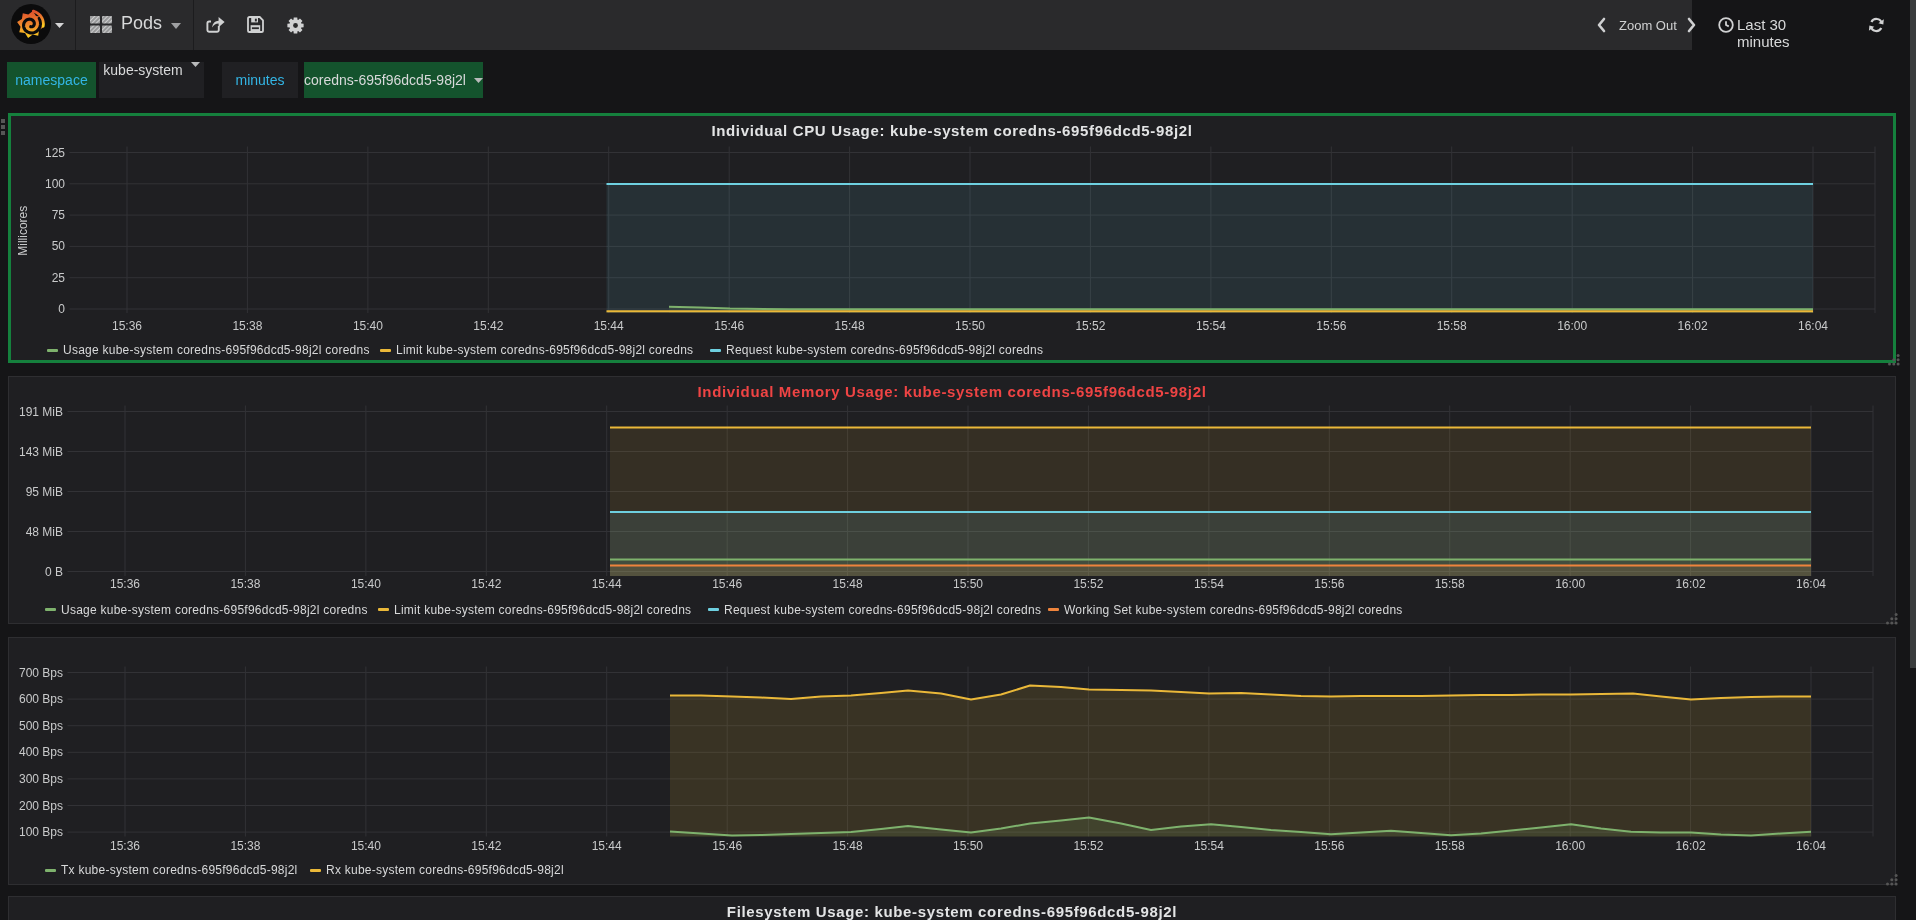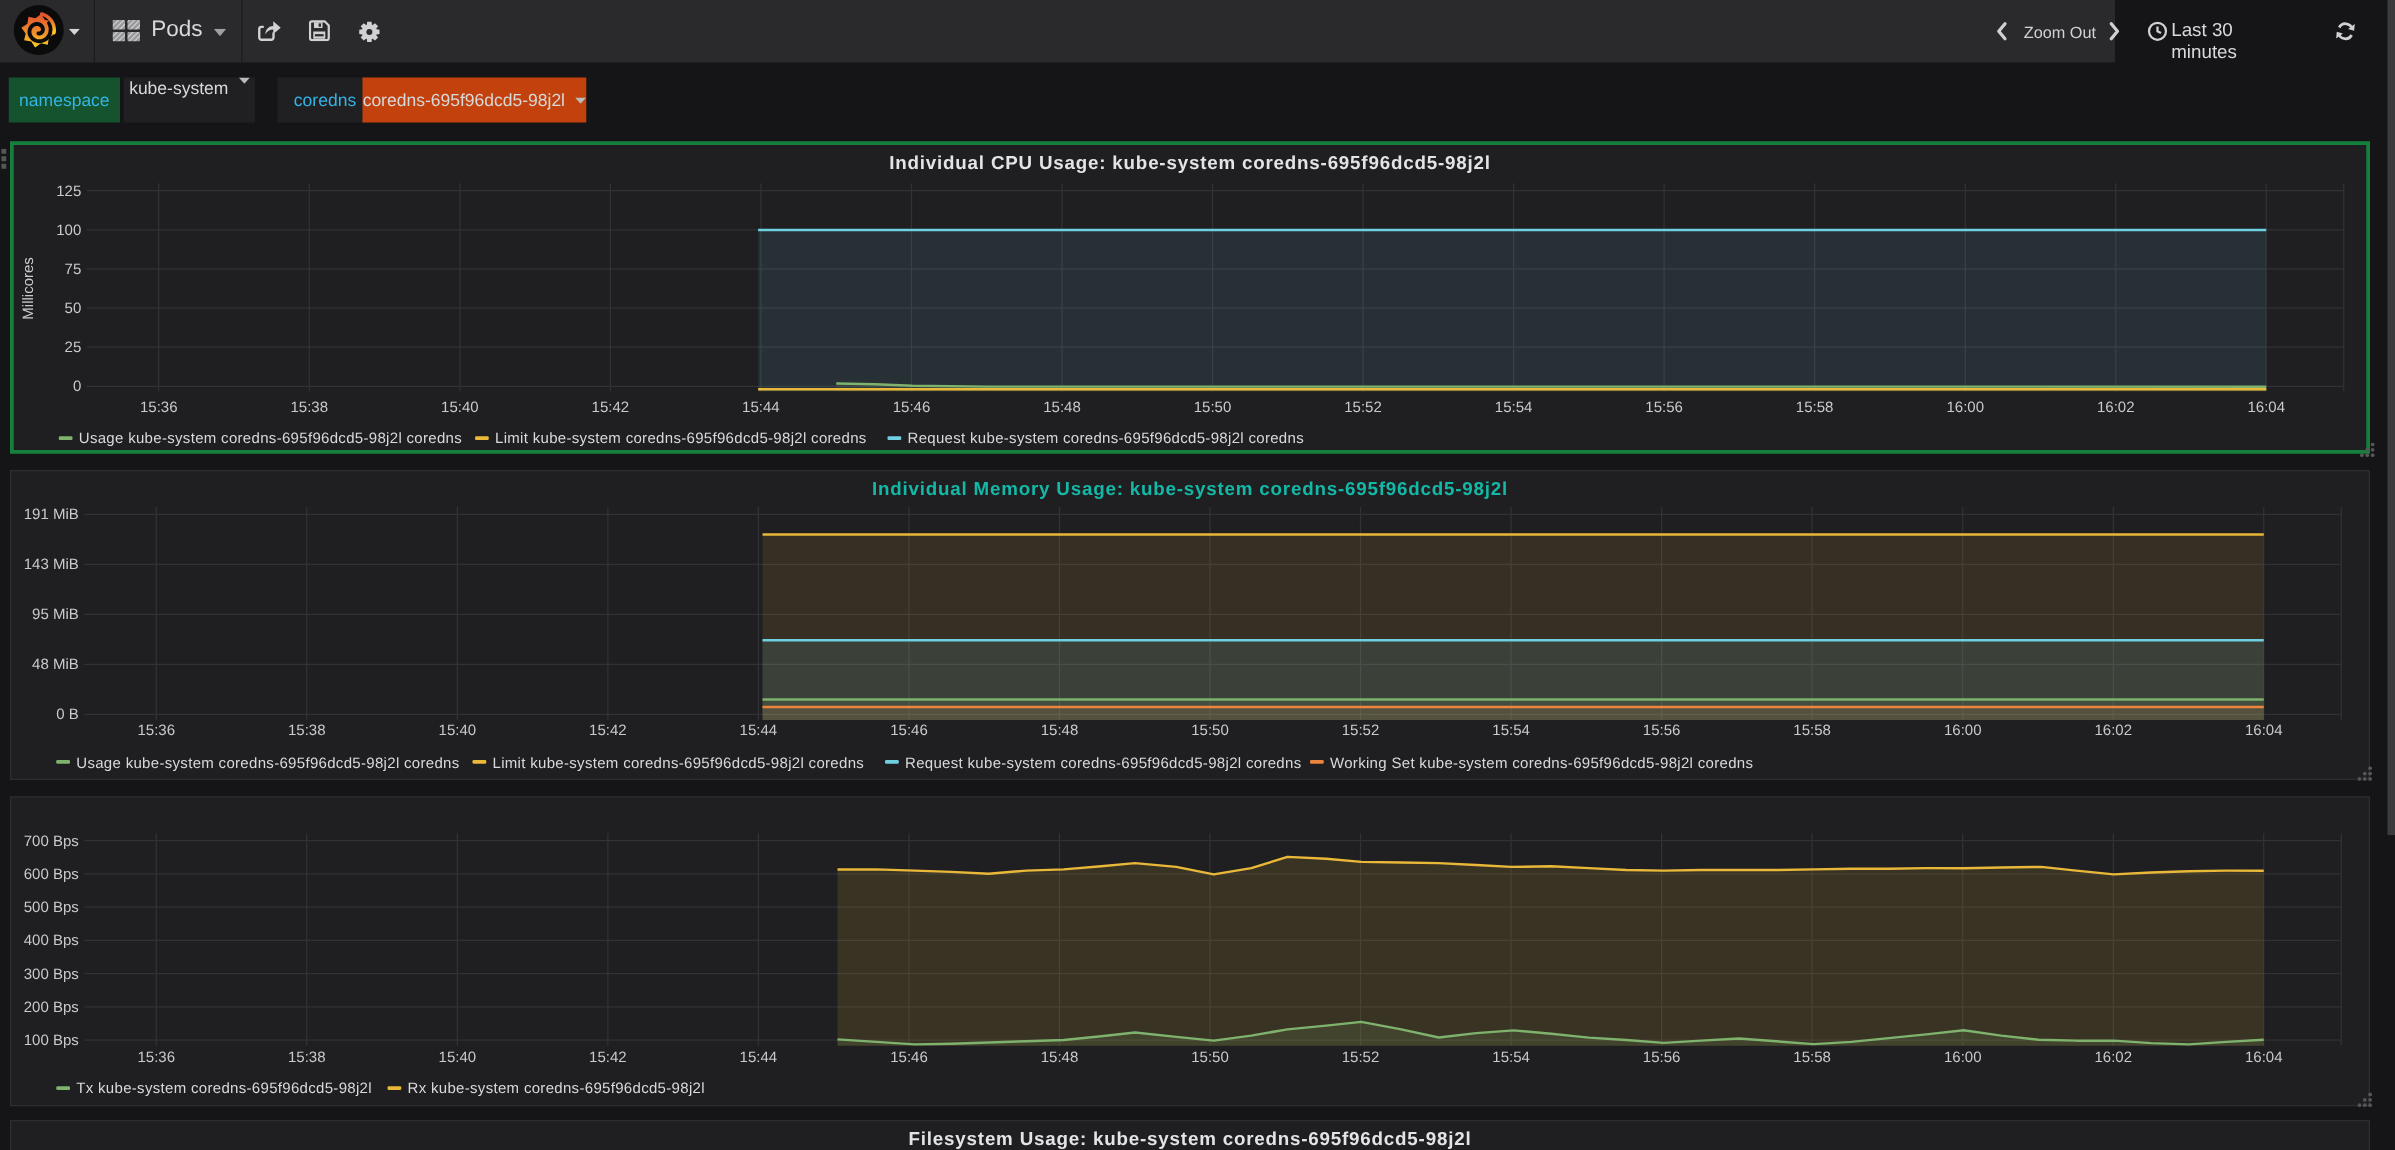--- a/index.html
+++ b/index.html
@@ -78,23 +78,23 @@
 <div style="position:absolute;left:7px;top:62px;width:89px;height:36px;background:#14532d;display:flex;align-items:center;justify-content:center;white-space:nowrap">
     <span style="color:#33b5e5;font-size:14px">namespace</span>
   </div>
 <div style="position:absolute;left:99px;top:62px;width:105px;height:36px;background:#202023;display:flex;align-items:flex-start;justify-content:center;white-space:nowrap">
     <span style="color:#d8d9da;font-size:14px">kube-system</span>
     <svg width="9" height="5" style="margin-left:8px">
       <polygon points="0,0 9,0 4.5,5" fill="#b9babb"></polygon>
     </svg>
   </div>
 <div style="position:absolute;left:222px;top:62px;width:76px;height:36px;background:#202023;display:flex;align-items:center;justify-content:center;white-space:nowrap">
-    <span style="color:#33b5e5;font-size:14px">coredns</span>
-  </div>
-<div style="position:absolute;left:290px;top:62px;width:179px;height:36px;background:#c2410c;display:flex;align-items:center;justify-content:flex-end;white-space:nowrap">
+    <span style="color:#33b5e5;font-size:14px">minutes</span>
+  </div>
+<div style="position:absolute;left:304px;top:62px;width:179px;height:36px;background:#14532d;display:flex;align-items:center;justify-content:center;white-space:nowrap">
     <span style="color:#d8d9da;font-size:14px">coredns-695f96dcd5-98j2l</span>
     <svg width="9" height="5" style="margin-left:8px">
       <polygon points="0,0 9,0 4.5,5" fill="#b9babb"></polygon>
     </svg>
   </div>
 <div style="position:absolute;left:8px;top:113px;width:1888px;height:250px;background:#1f1f22;border:3px solid #15803d;box-sizing:border-box">
     <div style="position:absolute;left:0;right:0;top:6px;text-align:center;font-size:15px;font-weight:bold;color:#e3e4e5;letter-spacing:0.65px">Individual CPU Usage: kube-system coredns-695f96dcd5-98j2l</div>
     <svg width="1888" height="250" style="position:absolute;left:0;top:0">
       <line x1="58.5" y1="36.5" x2="1864.0" y2="36.5" stroke="#323236" stroke-width="1"></line>
       <line x1="58.5" y1="67.8" x2="1864.0" y2="67.8" stroke="#323236" stroke-width="1"></line>
@@ -162,21 +162,21 @@
     <svg width="12" height="12" style="position:absolute;left:1877px;top:238px">
       <circle cx="10.1" cy="1.5" r="1.5" fill="#565656"></circle>
       <circle cx="5.8" cy="5.8" r="1.5" fill="#565656"></circle>
       <circle cx="10.1" cy="5.8" r="1.5" fill="#565656"></circle>
       <circle cx="1.5" cy="10.1" r="1.5" fill="#565656"></circle>
       <circle cx="5.8" cy="10.1" r="1.5" fill="#565656"></circle>
       <circle cx="10.1" cy="10.1" r="1.5" fill="#565656"></circle>
     </svg>
   </div>
 <div style="position:absolute;left:8px;top:375.5px;width:1888px;height:248px;background:#1f1f22;border:1px solid #2e2e31;box-sizing:border-box">
-    <div style="position:absolute;left:0;right:0;top:6px;text-align:center;font-size:15px;font-weight:bold;color:#14b8a6;letter-spacing:0.65px">Individual Memory Usage: kube-system coredns-695f96dcd5-98j2l</div>
+    <div style="position:absolute;left:0;right:0;top:6px;text-align:center;font-size:15px;font-weight:bold;color:#ef4444;letter-spacing:0.65px">Individual Memory Usage: kube-system coredns-695f96dcd5-98j2l</div>
     <svg width="1888" height="248" style="position:absolute;left:0;top:0">
       <line x1="58.5" y1="34.5" x2="1864.0" y2="34.5" stroke="#323236" stroke-width="1"></line>
       <line x1="58.5" y1="74.5" x2="1864.0" y2="74.5" stroke="#323236" stroke-width="1"></line>
       <line x1="58.5" y1="114.5" x2="1864.0" y2="114.5" stroke="#323236" stroke-width="1"></line>
       <line x1="58.5" y1="154.5" x2="1864.0" y2="154.5" stroke="#323236" stroke-width="1"></line>
       <line x1="58.5" y1="194.5" x2="1864.0" y2="194.5" stroke="#323236" stroke-width="1"></line>
       <line x1="116.0" y1="28.5" x2="116.0" y2="199.0" stroke="#323236" stroke-width="1"></line>
       <line x1="236.4" y1="28.5" x2="236.4" y2="199.0" stroke="#323236" stroke-width="1"></line>
       <line x1="356.9" y1="28.5" x2="356.9" y2="199.0" stroke="#323236" stroke-width="1"></line>
       <line x1="477.3" y1="28.5" x2="477.3" y2="199.0" stroke="#323236" stroke-width="1"></line>

